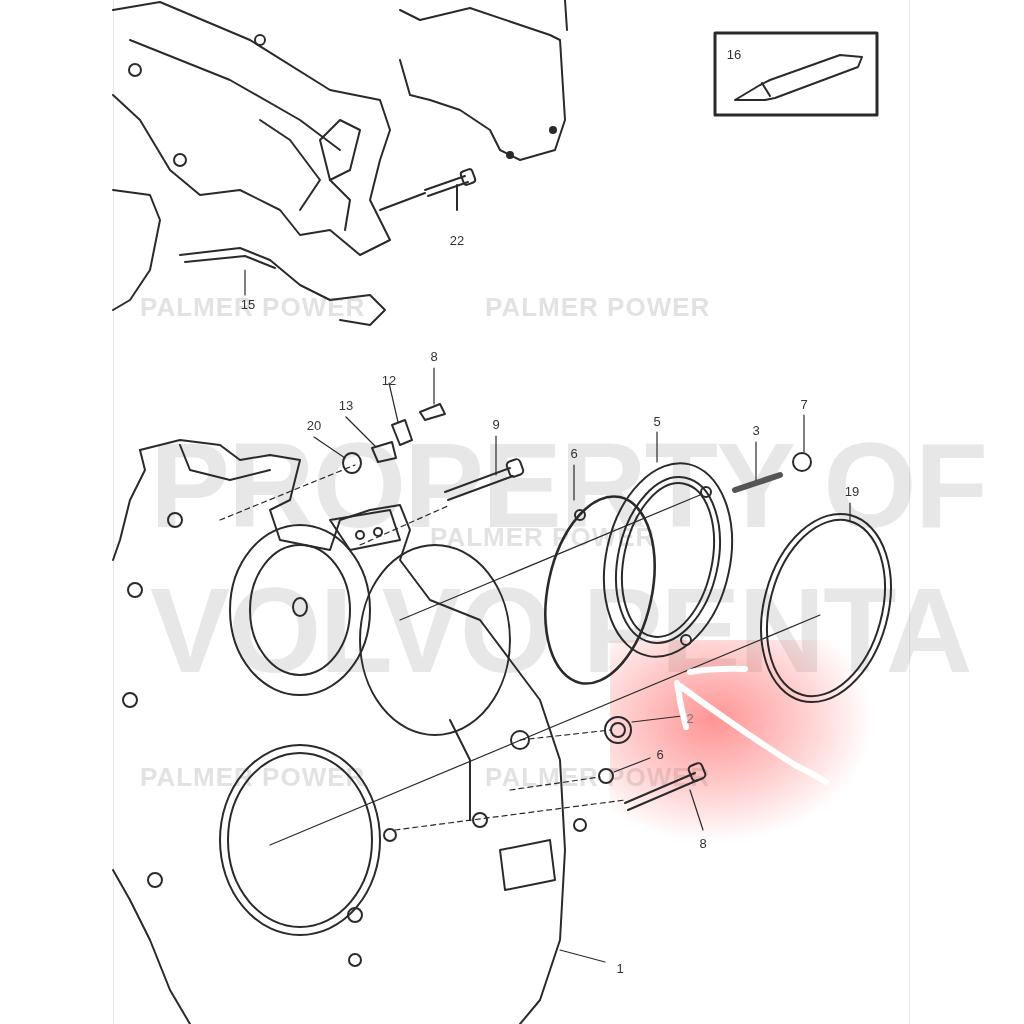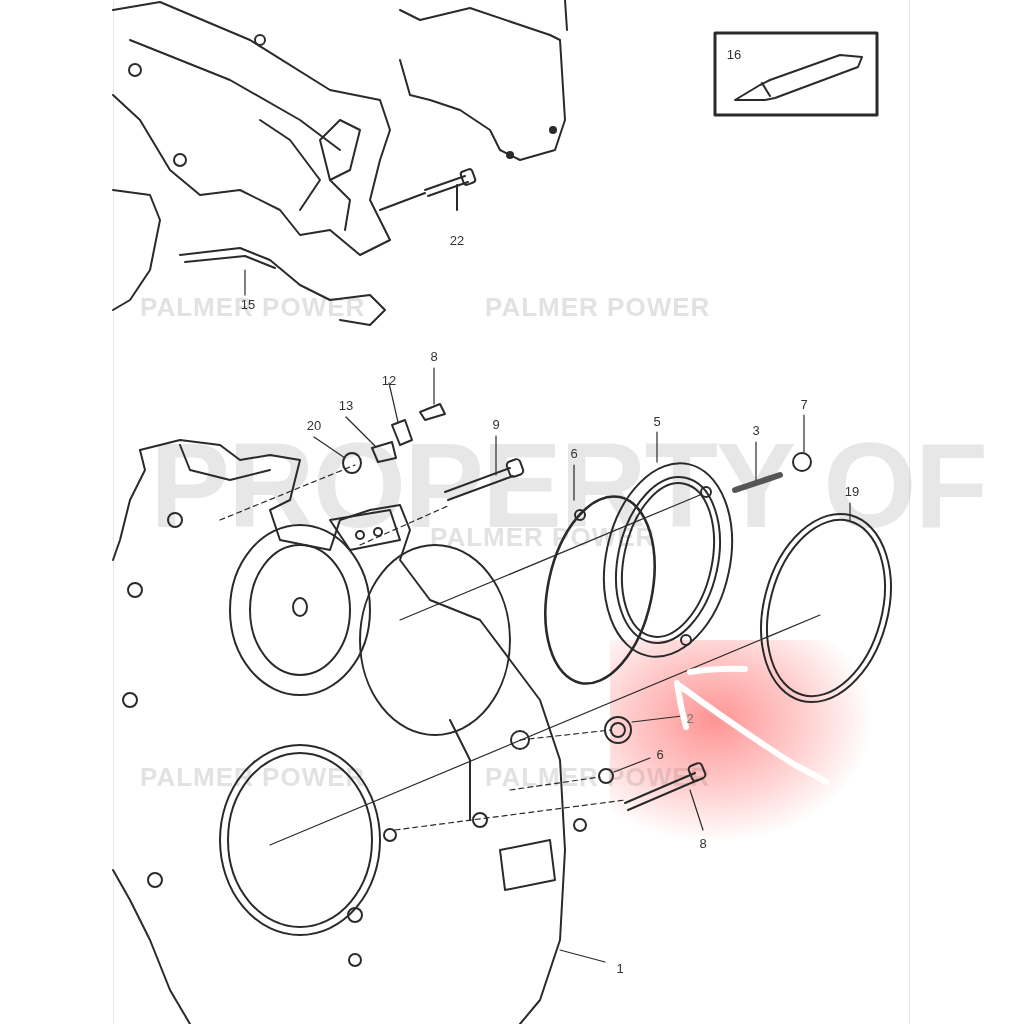--- a/index.html
+++ b/index.html
@@ -17,20 +17,21 @@
           background: radial-gradient(ellipse at 40% 40%, rgba(255,60,60,0.55) 0%, rgba(255,90,90,0.3) 40%, rgba(255,255,255,0) 72%); }
 </style>
 </head>
 <body>
 
 <div class="canvas">
   <div class="frame-line" style="left:113px"></div>
   <div class="frame-line" style="left:909px"></div>
 
   <div class="watermark wm-big" style="left:150px; top:425px;">PROPERTY OF</div>
+  <div class="watermark wm-big" style="left:150px; top:570px;">VOLVO PENTA</div>
   <div class="watermark wm-small" style="left:140px; top:280px;">PALMER POWER</div>
   <div class="watermark wm-small" style="left:485px; top:280px;">PALMER POWER</div>
   <div class="watermark wm-small" style="left:430px; top:510px;">PALMER POWER</div>
   <div class="watermark wm-small" style="left:140px; top:750px;">PALMER POWER</div>
   <div class="watermark wm-small" style="left:485px; top:750px;">PALMER POWER</div>
 
   <div class="glow"></div>
 
   <svg class="diagram" width="1024" height="1024" viewBox="0 0 1024 1024">
     <g fill="none" stroke="#2a2a2a" stroke-width="2" stroke-linejoin="round" stroke-linecap="round">

